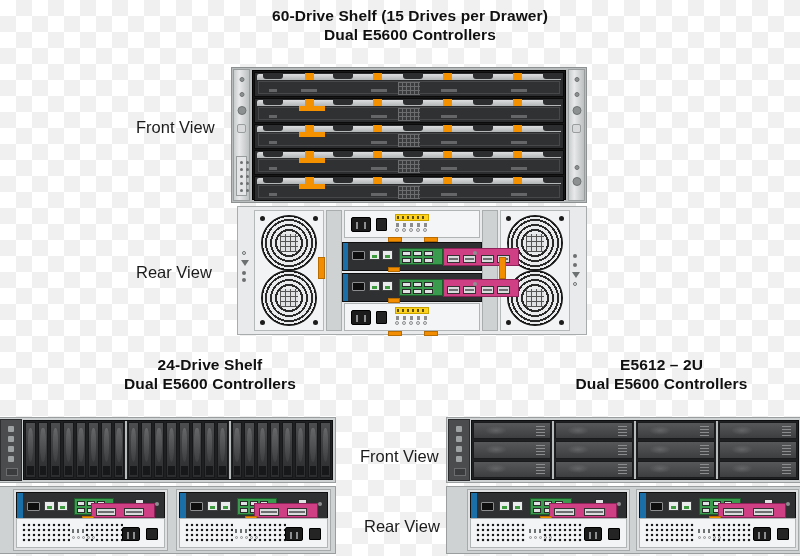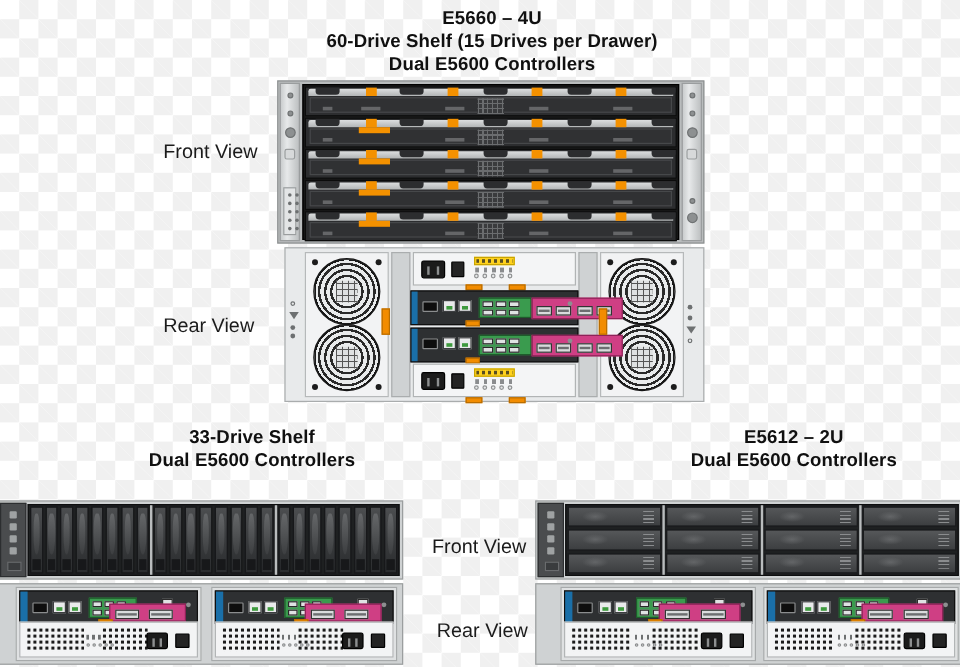--- a/index.html
+++ b/index.html
@@ -109,21 +109,20 @@
   .canister{position:absolute;top:2px;bottom:2px;background:#dfe1e2;border:1px solid #a7aaab;box-sizing:border-box;}
   .ctop{position:absolute;left:2px;right:2px;top:2px;height:28px;background:#2e3032;border:1px solid #0f0f0f;box-sizing:border-box;}
   .cbot{position:absolute;left:2px;right:2px;bottom:2px;height:30px;background:#f3f4f5;border:1px solid #b2b5b6;box-sizing:border-box;}
   .perf{position:absolute;top:4px;bottom:4px;
     background:radial-gradient(circle at 2px 2px,#1b1b1b 1.4px,transparent 1.6px) 0 0/5px 5px;}
 </style>
 </head>
 <body>
 
 <div class="abs ttl" style="left:230px;top:6px;width:360px;">
-  <div>E5660 – 4U</div>
   <div>60-Drive Shelf (15 Drives per Drawer)</div>
   <div>Dual E5600 Controllers</div>
 </div>
 
 <div class="abs vlabel" style="left:136px;top:118px;">Front View</div>
 
 <div id="e5660front" class="chassis">
   <div class="ear l">
     <div class="earhole" style="top:7px;width:5px;height:5px;"></div>
     <div class="earhole" style="top:22px;width:5px;height:5px;"></div>
@@ -374,21 +373,21 @@
         <i></i>
     </div>
     <div class="abs" style="left:51px;top:12px;width:32px;height:4px;
       background:repeating-linear-gradient(90deg,#8a8c8e 0 3px,transparent 3px 7px);"></div>
   </div>
   <div class="olatch" style="left:150px;bottom:-2px;width:14px;height:5px;"></div>
   <div class="olatch" style="left:186px;bottom:-2px;width:14px;height:5px;"></div>
 </div>
 
 <div class="abs ttl" style="left:60px;top:355px;width:300px;">
-  <div>33-Drive Shelf</div>
+  <div>24-Drive Shelf</div>
   <div>Dual E5600 Controllers</div>
 </div>
 
 <div class="abs ttl" style="left:509px;top:355px;width:305px;">
   <div>E5612 – 2U</div>
   <div>Dual E5600 Controllers</div>
 </div>
 
 <div class="u2front" style="left:-2px;top:417px;width:338px;height:66px;">
   <div class="endcap">

